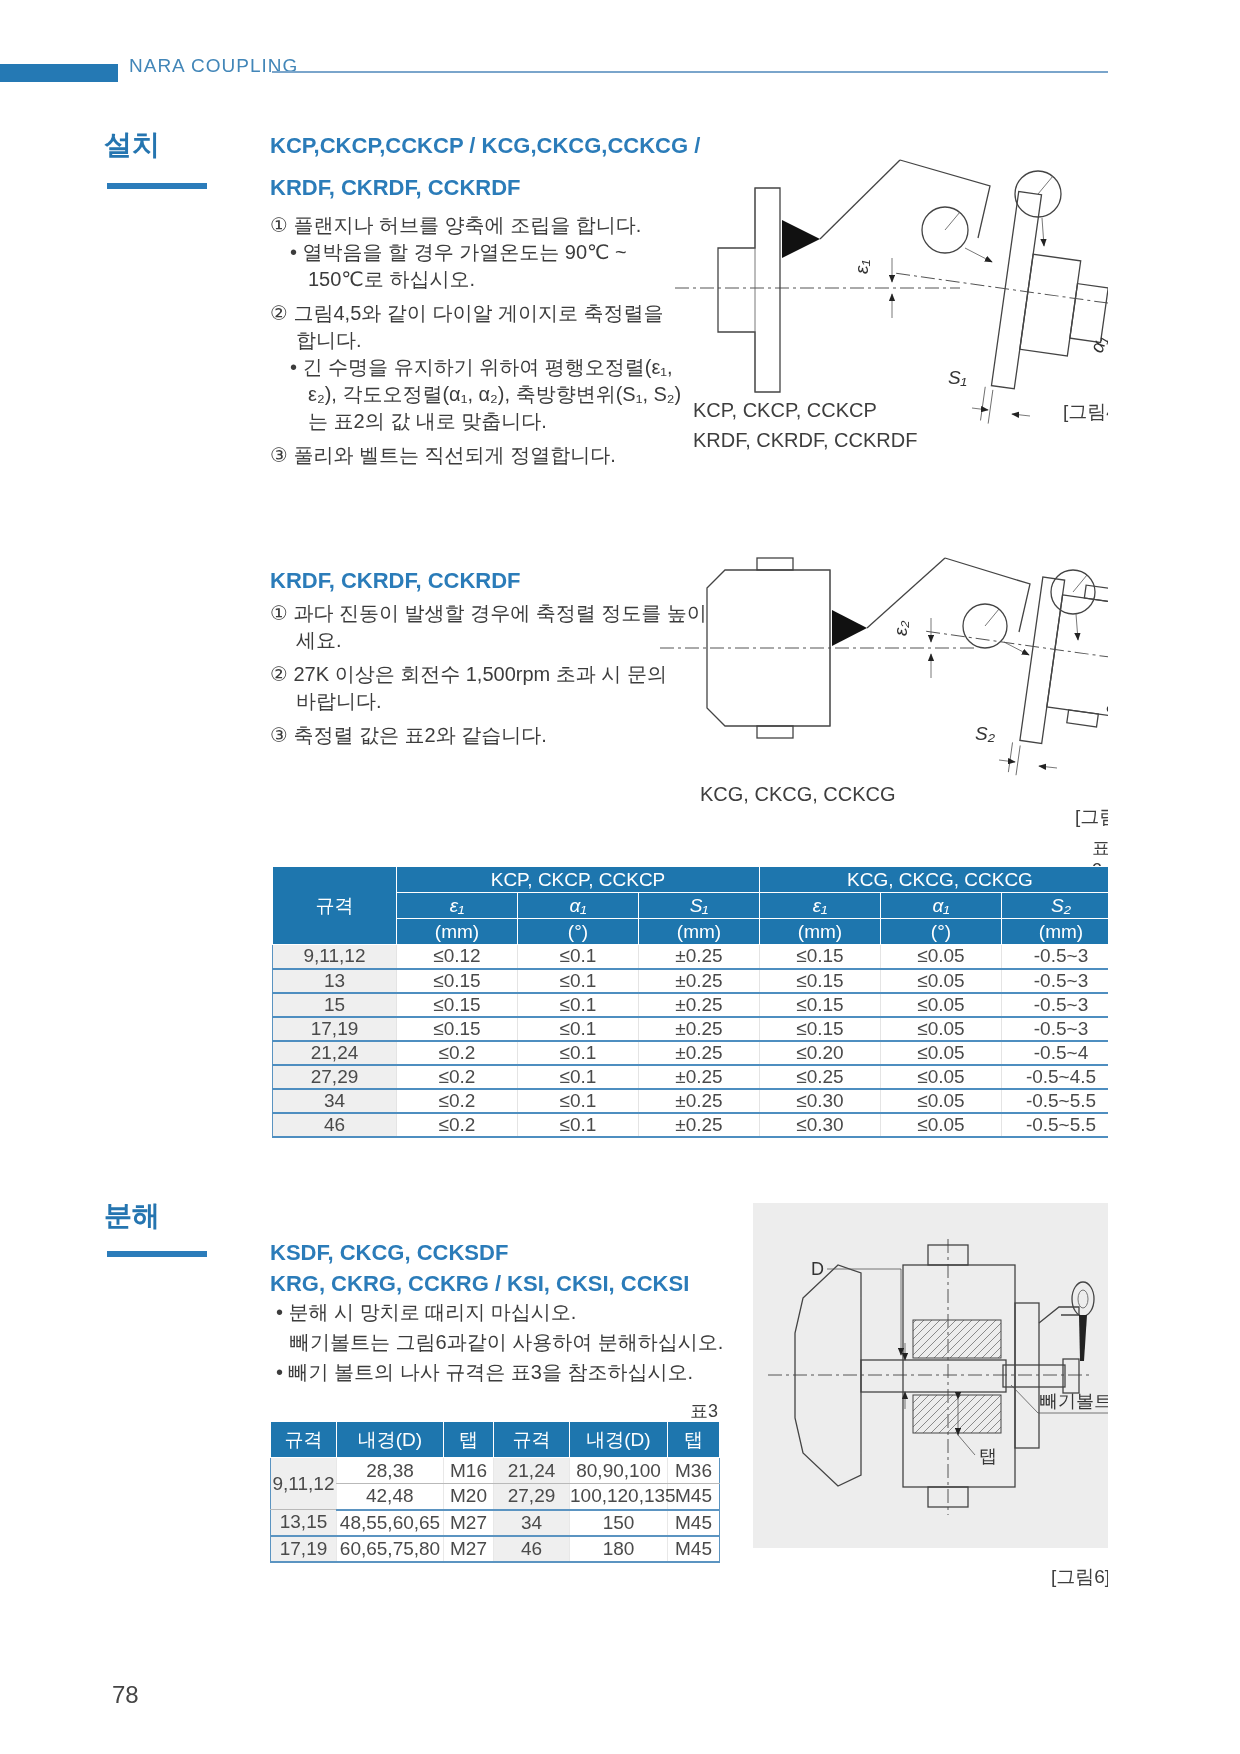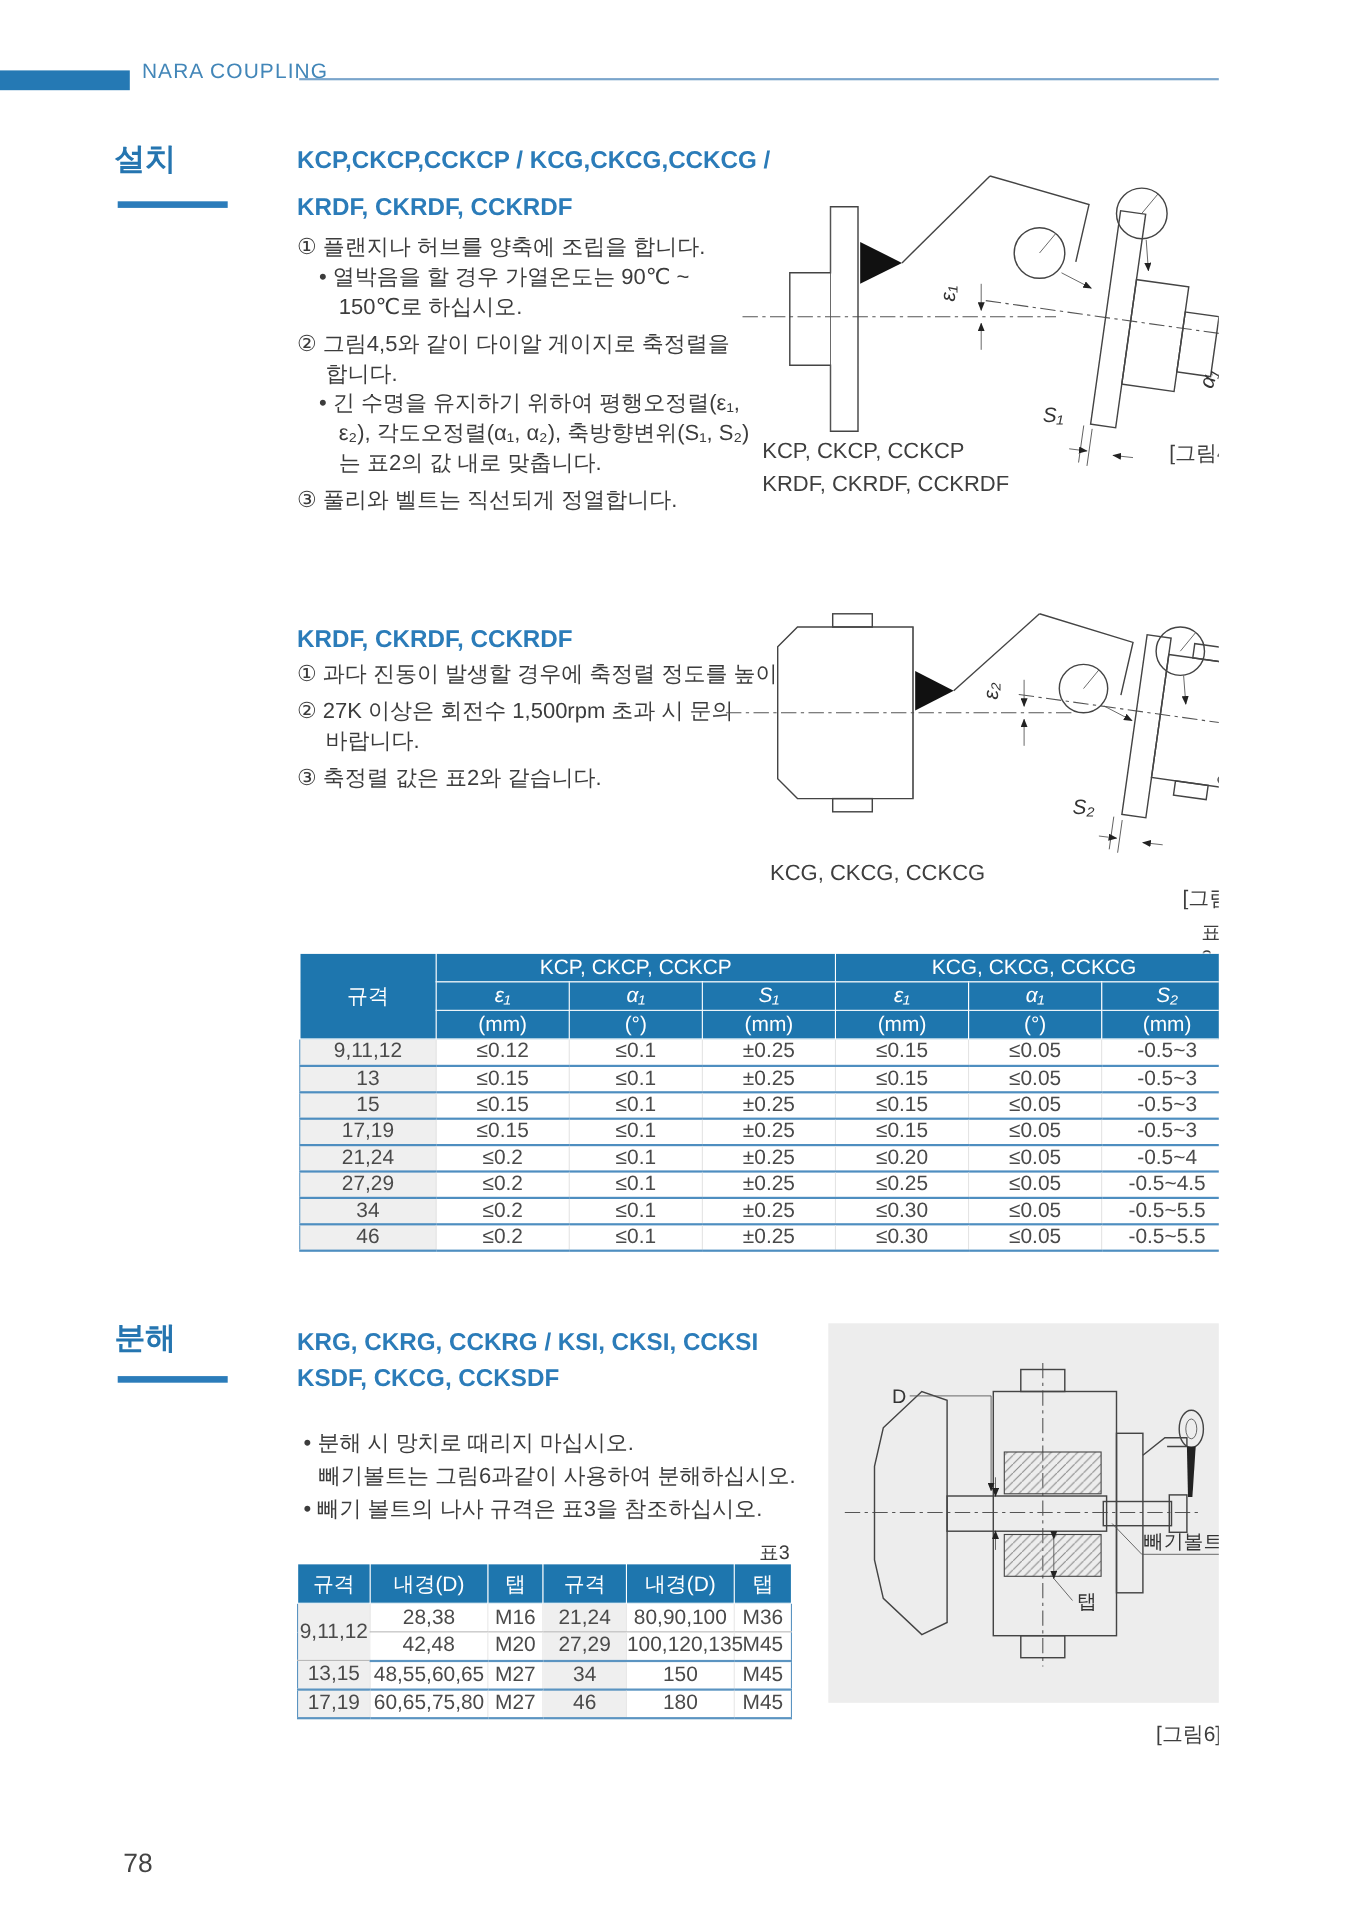--- a/index.html
+++ b/index.html
@@ -133,20 +133,21 @@
 
   <div class="abs figcap" style="left:693px;top:395px;">
     <div>KCP, CKCP, CCKCP</div>
     <div>KRDF, CKRDF, CCKRDF</div>
   </div>
   <div class="abs figtag" style="left:1063px;top:399px;">[그림4]</div>
 
   <div class="abs bluehead" style="left:270px;top:564px;">KRDF, CKRDF, CCKRDF</div>
   <div class="abs bodyblock" style="left:270px;top:600px;">
       <div class="tline">① 과다 진동이 발생할 경우에 축정렬 정도를 높이</div>
+      <div class="tline ind3">세요.</div>
       <div class="tline gap">② 27K 이상은 회전수 1,500rpm 초과 시 문의</div>
       <div class="tline ind3">바랍니다.</div>
       <div class="tline gap">③ 축정렬 값은 표2와 같습니다.</div>
     </div>
 
   <svg class="abs" style="left:645px;top:548px;" width="500" height="235" viewBox="0 0 500 235">
     <line class="cdash" x1="15" y1="100" x2="330" y2="100"></line>
     <g transform="rotate(8 400 100)">
         <line class="cdash" x1="280" y1="100" x2="495" y2="100"></line>
       </g>
@@ -299,21 +300,21 @@
           <td>±0.25</td>
           <td>≤0.30</td>
           <td>≤0.05</td>
           <td>-0.5~5.5</td>
         </tr>
       </tbody>
   </table>
 
   <div class="abs seclabel" style="left:104px;top:1197px;">분해</div>
   <div class="abs secunderline" style="left:107px;top:1251px;"></div>
-  <div class="abs bluehead" style="left:270px;top:1203px;">KRG, CKRG, CCKRG / KSI, CKSI, CCKSI</div>
+  <div class="abs bluehead" style="left:270px;top:1267px;">KRG, CKRG, CCKRG / KSI, CKSI, CCKSI</div>
   <div class="abs bluehead" style="left:270px;top:1236px;">KSDF, CKCG, CCKSDF</div>
   <div class="abs bodyblock" style="left:276px;top:1297px;line-height:30px;">
       <div class="tline">• 분해 시 망치로 때리지 마십시오.</div>
       <div class="tline ind4">빼기볼트는 그림6과같이 사용하여 분해하십시오.</div>
       <div class="tline">• 빼기 볼트의 나사 규격은 표3을 참조하십시오.</div>
     </div>
 
   <div class="abs tabletag" style="left:690px;top:1399px;">표3</div>
   <table id="table3" class="abs dtable" style="left:270px;top:1421px;">
     <colgroup>

